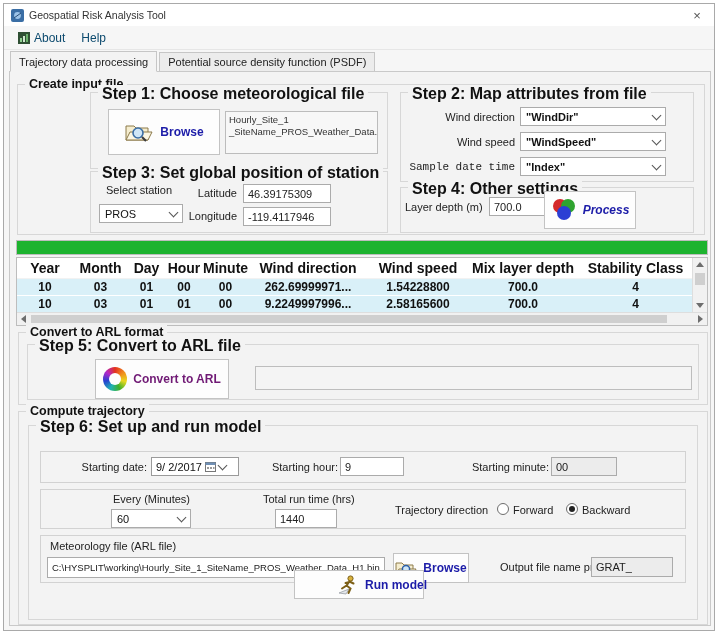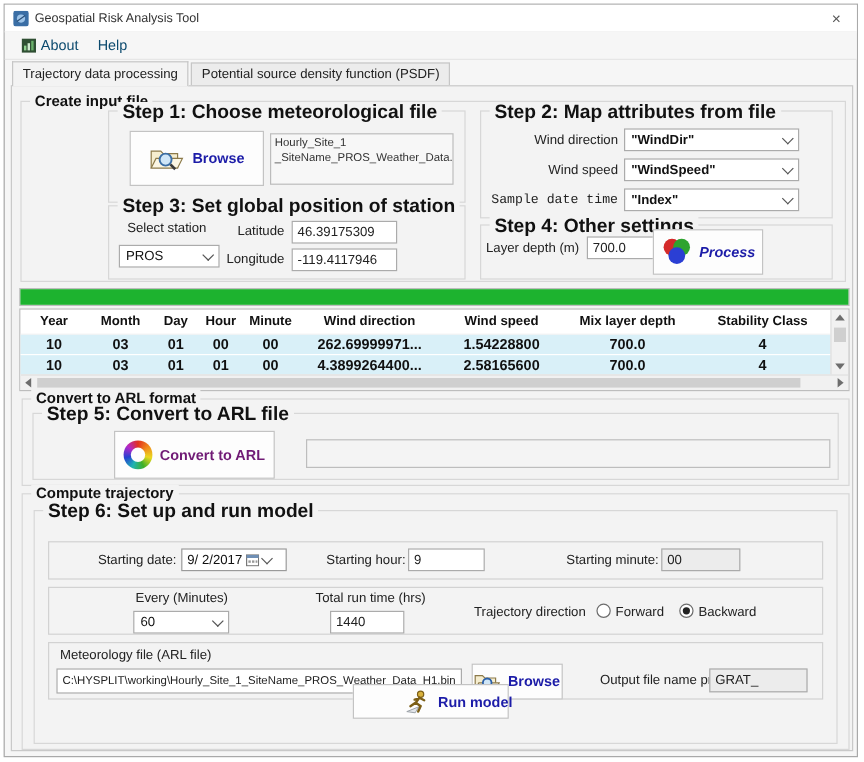--- a/index.html
+++ b/index.html
@@ -44,21 +44,21 @@
   .combo .val{font-size:11px;color:#111;}
   .combo .val.bold{font-weight:bold;}
   .chev{width:6px;height:6px;border-right:1.5px solid #555;border-bottom:1.5px solid #555;
     transform:rotate(45deg);margin-top:-3px;flex:0 0 auto;}
   
   .progress{position:absolute;border:1px solid #bdbdbd;background:#eeeeee;box-sizing:border-box;}
   .progress .fill{height:100%;width:100%;}
   
   .tbl{position:absolute;background:#fff;border:1px solid #bdbdbd;box-sizing:border-box;overflow:hidden;}
   .tbl-grid{display:grid;grid-template-columns:56px 55px 37px 38px 45px 120px 100px 110px 115px;}
-  .tbl-head{font-weight:bold;font-size:11px;height:20px;line-height:20px;border-bottom:1px solid #f2f2f2;}
+  .tbl-head{font-weight:bold;font-size:14px;height:20px;line-height:20px;border-bottom:1px solid #f2f2f2;}
   .tbl-row{font-size:12px;font-weight:bold;height:16px;line-height:16px;border-bottom:1px solid #ffffff;}
   .tbl-cell{text-align:center;overflow:hidden;white-space:nowrap;color:#111;}
   .vscroll{position:absolute;top:0;right:0;width:14px;height:54px;background:#f1f1f1;border-left:1px solid #dedede;}
   .hscroll{position:absolute;left:0;right:0;bottom:0;height:12px;background:#f1f1f1;border-top:1px solid #dedede;}
   .tri{width:0;height:0;position:absolute;}
   .tri-up{border-left:4px solid transparent;border-right:4px solid transparent;border-bottom:5px solid #6d6d6d;}
   .tri-down{border-left:4px solid transparent;border-right:4px solid transparent;border-top:5px solid #6d6d6d;}
   .tri-left{border-top:4px solid transparent;border-bottom:4px solid transparent;border-right:5px solid #6d6d6d;}
   .tri-right{border-top:4px solid transparent;border-bottom:4px solid transparent;border-left:5px solid #6d6d6d;}
   .thumb{position:absolute;background:#cfcfcf;}
@@ -221,21 +221,21 @@
         <div class="tbl-cell">1.54228800</div>
         <div class="tbl-cell">700.0</div>
         <div class="tbl-cell">4</div>
       </div>
       <div class="tbl-grid tbl-row" style="width: 676px; background-color: rgb(217, 240, 248);">
         <div class="tbl-cell">10</div>
         <div class="tbl-cell">03</div>
         <div class="tbl-cell">01</div>
         <div class="tbl-cell">01</div>
         <div class="tbl-cell">00</div>
-        <div class="tbl-cell">4.3899264400...</div>
+        <div class="tbl-cell">9.2249997996...</div>
         <div class="tbl-cell">2.58165600</div>
         <div class="tbl-cell">700.0</div>
         <div class="tbl-cell">4</div>
       </div>
       <div class="vscroll">
         <span class="tri tri-up" style="left:3px;top:4px;"></span>
         <span class="thumb" style="left:2px;right:2px;top:15px;height:12px;"></span>
         <span class="tri tri-down" style="left:3px;bottom:4px;"></span>
       </div>
       <div class="hscroll">

